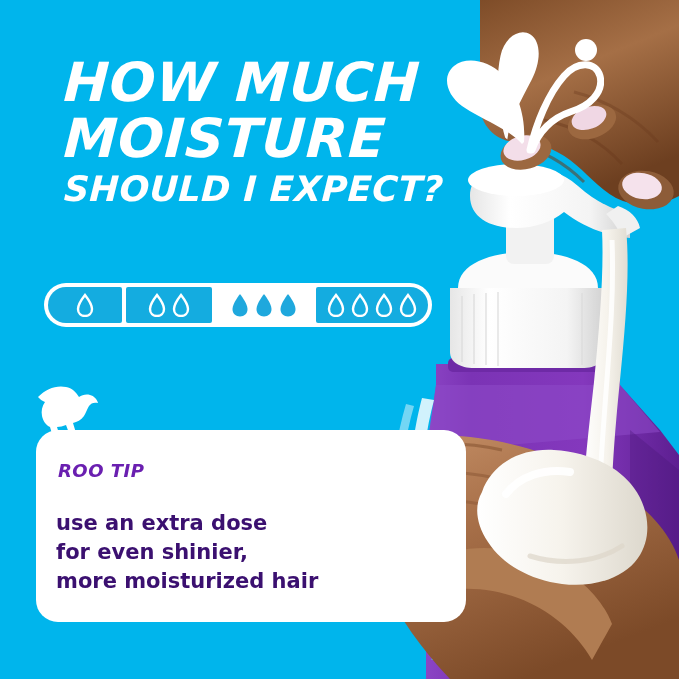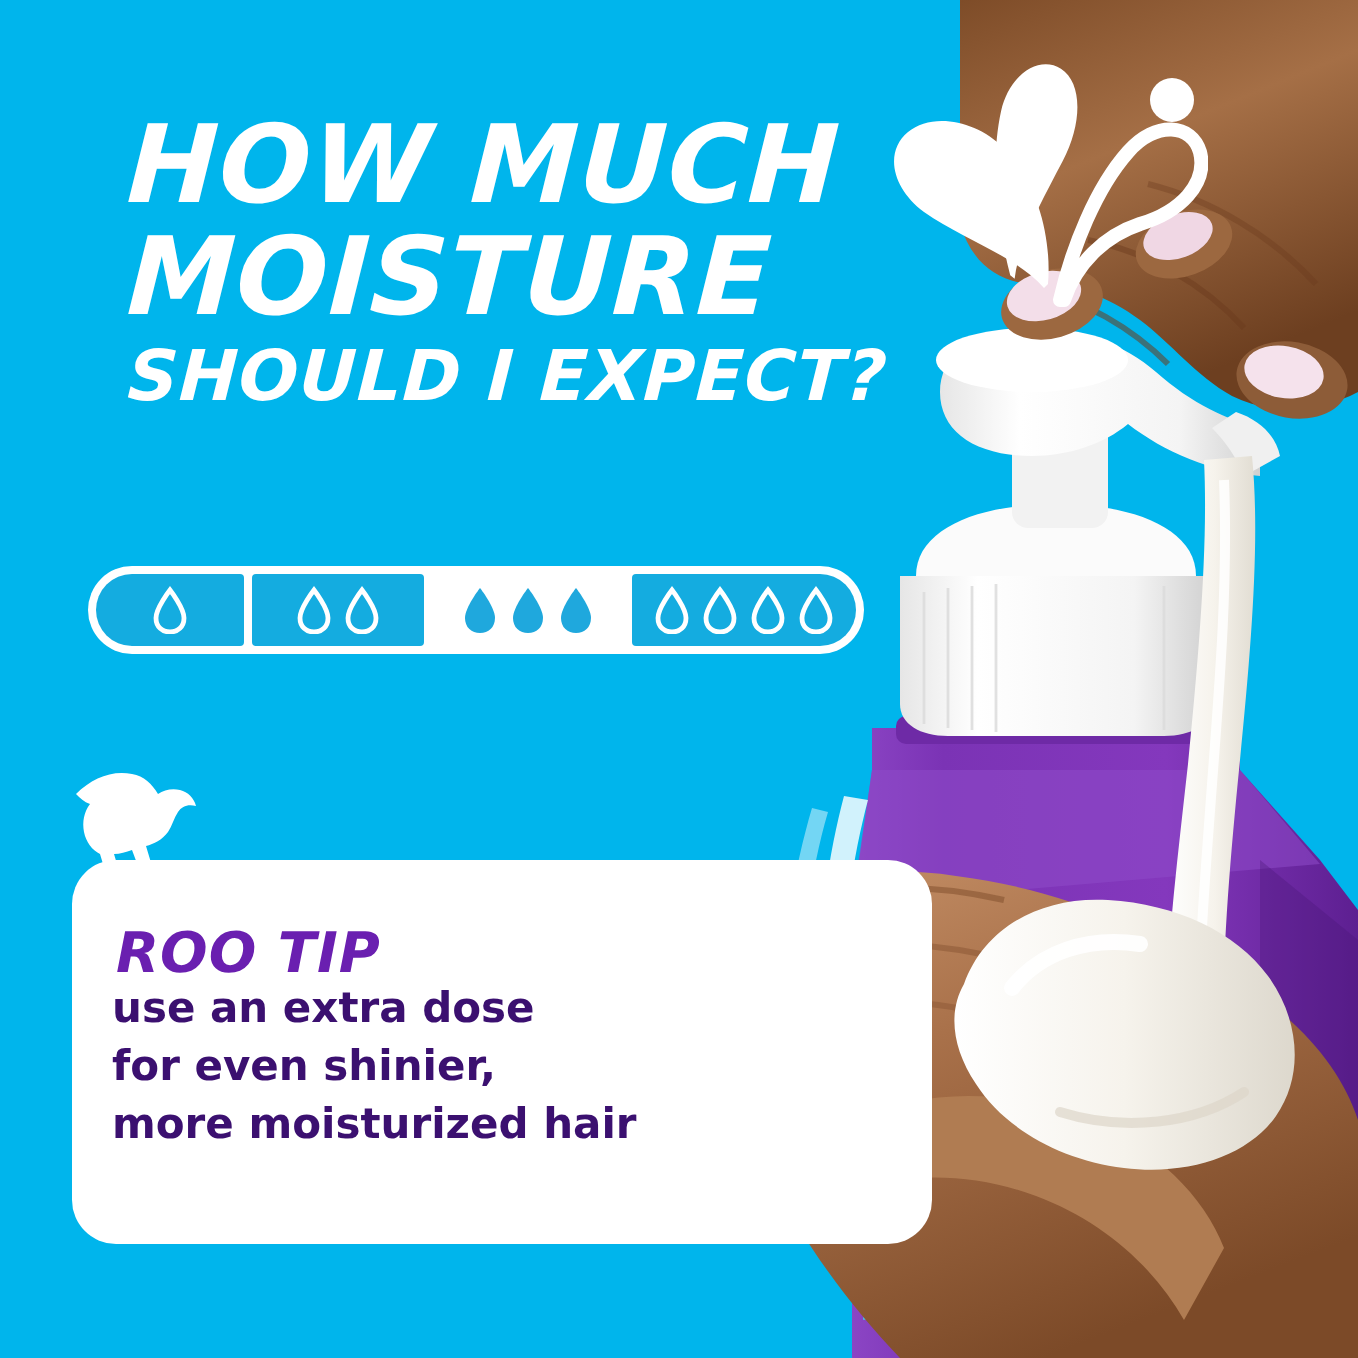--- a/index.html
+++ b/index.html
@@ -92,31 +92,31 @@
     border-radius: 22px;
     z-index: 5;
   }
   .tip-title {
     position: absolute;
     left: 58px;
     top: 460px;
     font-family: "DejaVu Sans", sans-serif;
     font-weight: 700;
     font-style: italic;
-    font-size: 28px;
+    font-size: 18px;
     letter-spacing: 0.5px;
     color: #6a1fb0;
     text-transform: uppercase;
     z-index: 8;
     white-space: nowrap;
   }
   .tip-body {
     position: absolute;
     left: 56px;
-    top: 490px;
+    top: 509px;
     font-family: "DejaVu Sans", sans-serif;
     font-weight: 700;
     font-size: 21px;
     line-height: 1.38;
     color: #3b1070;
     z-index: 8;
     white-space: pre-line;
   }
 
   

